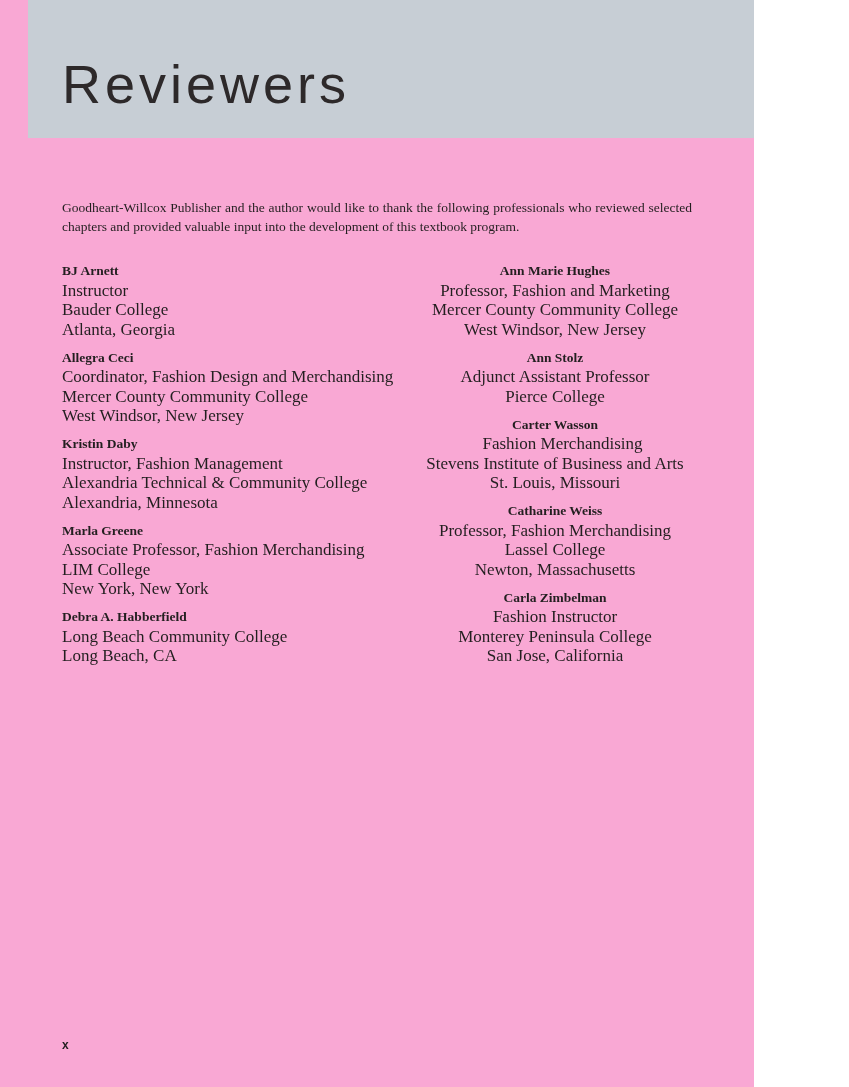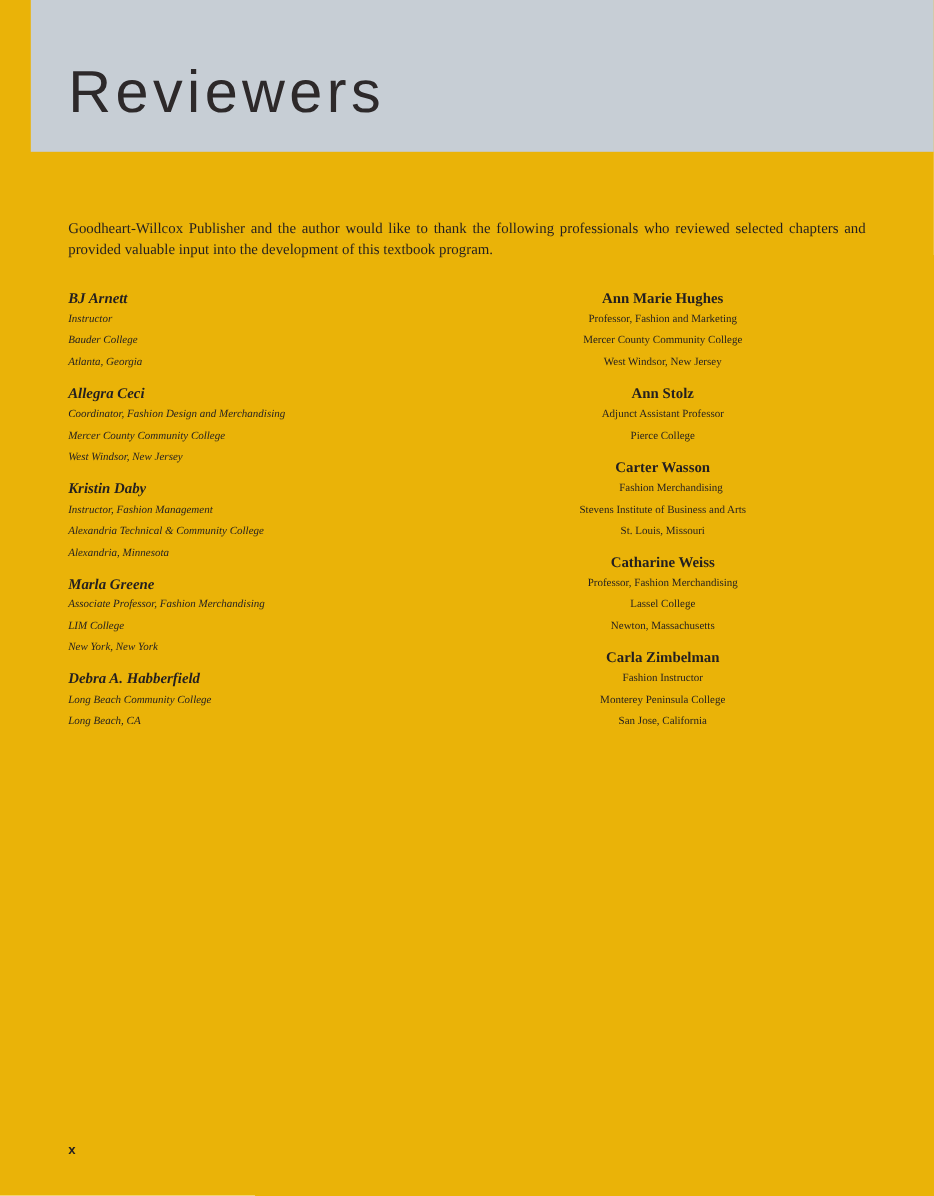--- a/index.html
+++ b/index.html
@@ -1,21 +1,21 @@
 <!DOCTYPE html>
 <html><head>
 <meta charset="utf-8">
 <style>
   * { margin: 0; padding: 0; box-sizing: border-box; }
   html, body { background: #ffffff; }
   .page {
     position: relative;
-    width: 849px;
+    width: 754px;
     height: 1087px;
-    background: #eab308;
+    background: #f9a8d4;
     font-family: "Liberation Serif", serif;
     color: #231f20;
     overflow: hidden;
   }
   .banner {
     position: absolute;
     top: 0;
     left: 28px;
     right: 0;
     height: 138px;
@@ -45,34 +45,33 @@
     color: #231f20;
     margin-top: 32px;
   }
   .columns {
     display: flex;
     margin-top: 25px;
   }
   .col-left {
     flex: none;
     width: 356px;
-    font-style: italic;
   }
   .col-right {
     flex: 1;
     text-align: center;
   }
   .entry { margin-bottom: 8.5px; }
   .entry-name {
     font-weight: bold;
     font-size: 13.5px;
     line-height: 19.5px;
   }
   .entry-line {
-    font-size: 10px;
+    font-size: 17px;
     line-height: 19.5px;
   }
   .entry-line.indent { padding-left: 15px; }
   .page-number {
     position: absolute;
     left: 62px;
     bottom: 35px;
     font-family: "Liberation Sans", sans-serif;
     font-weight: bold;
     font-size: 12px;

